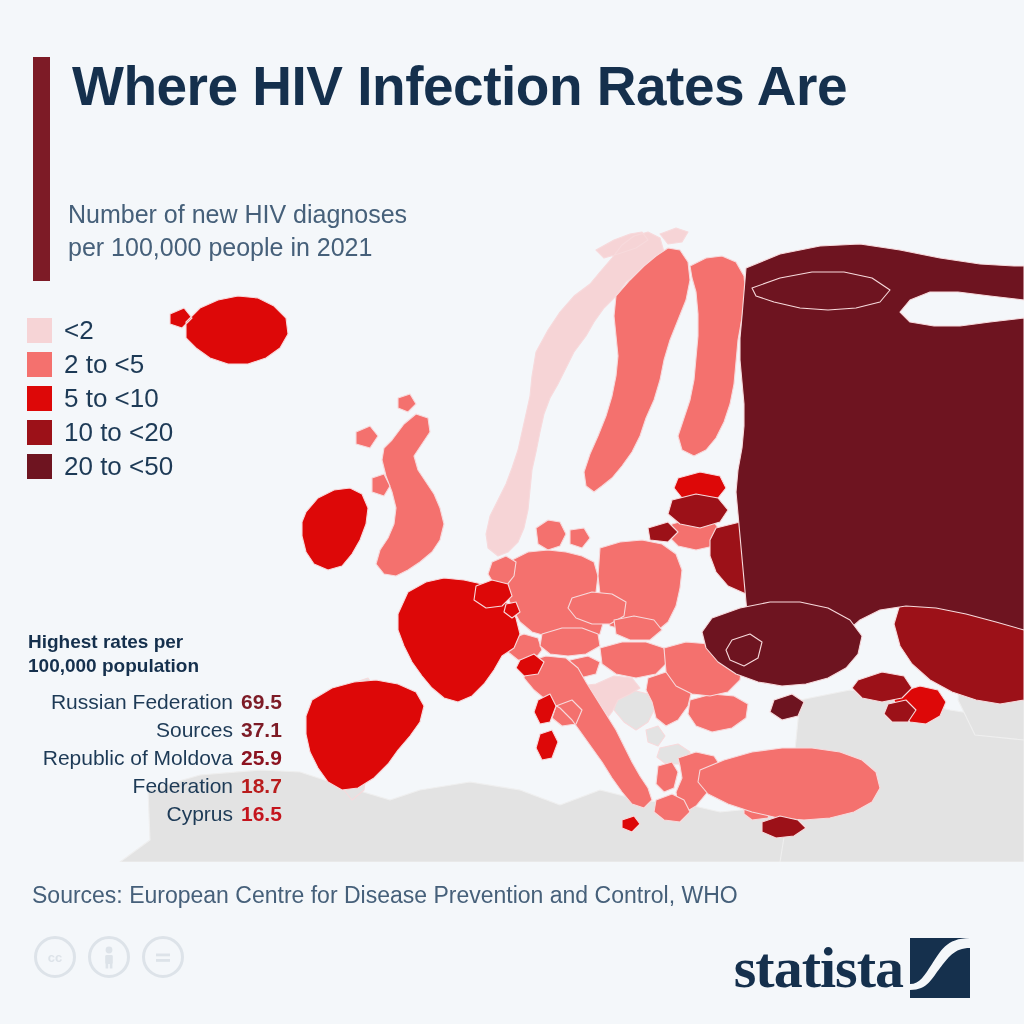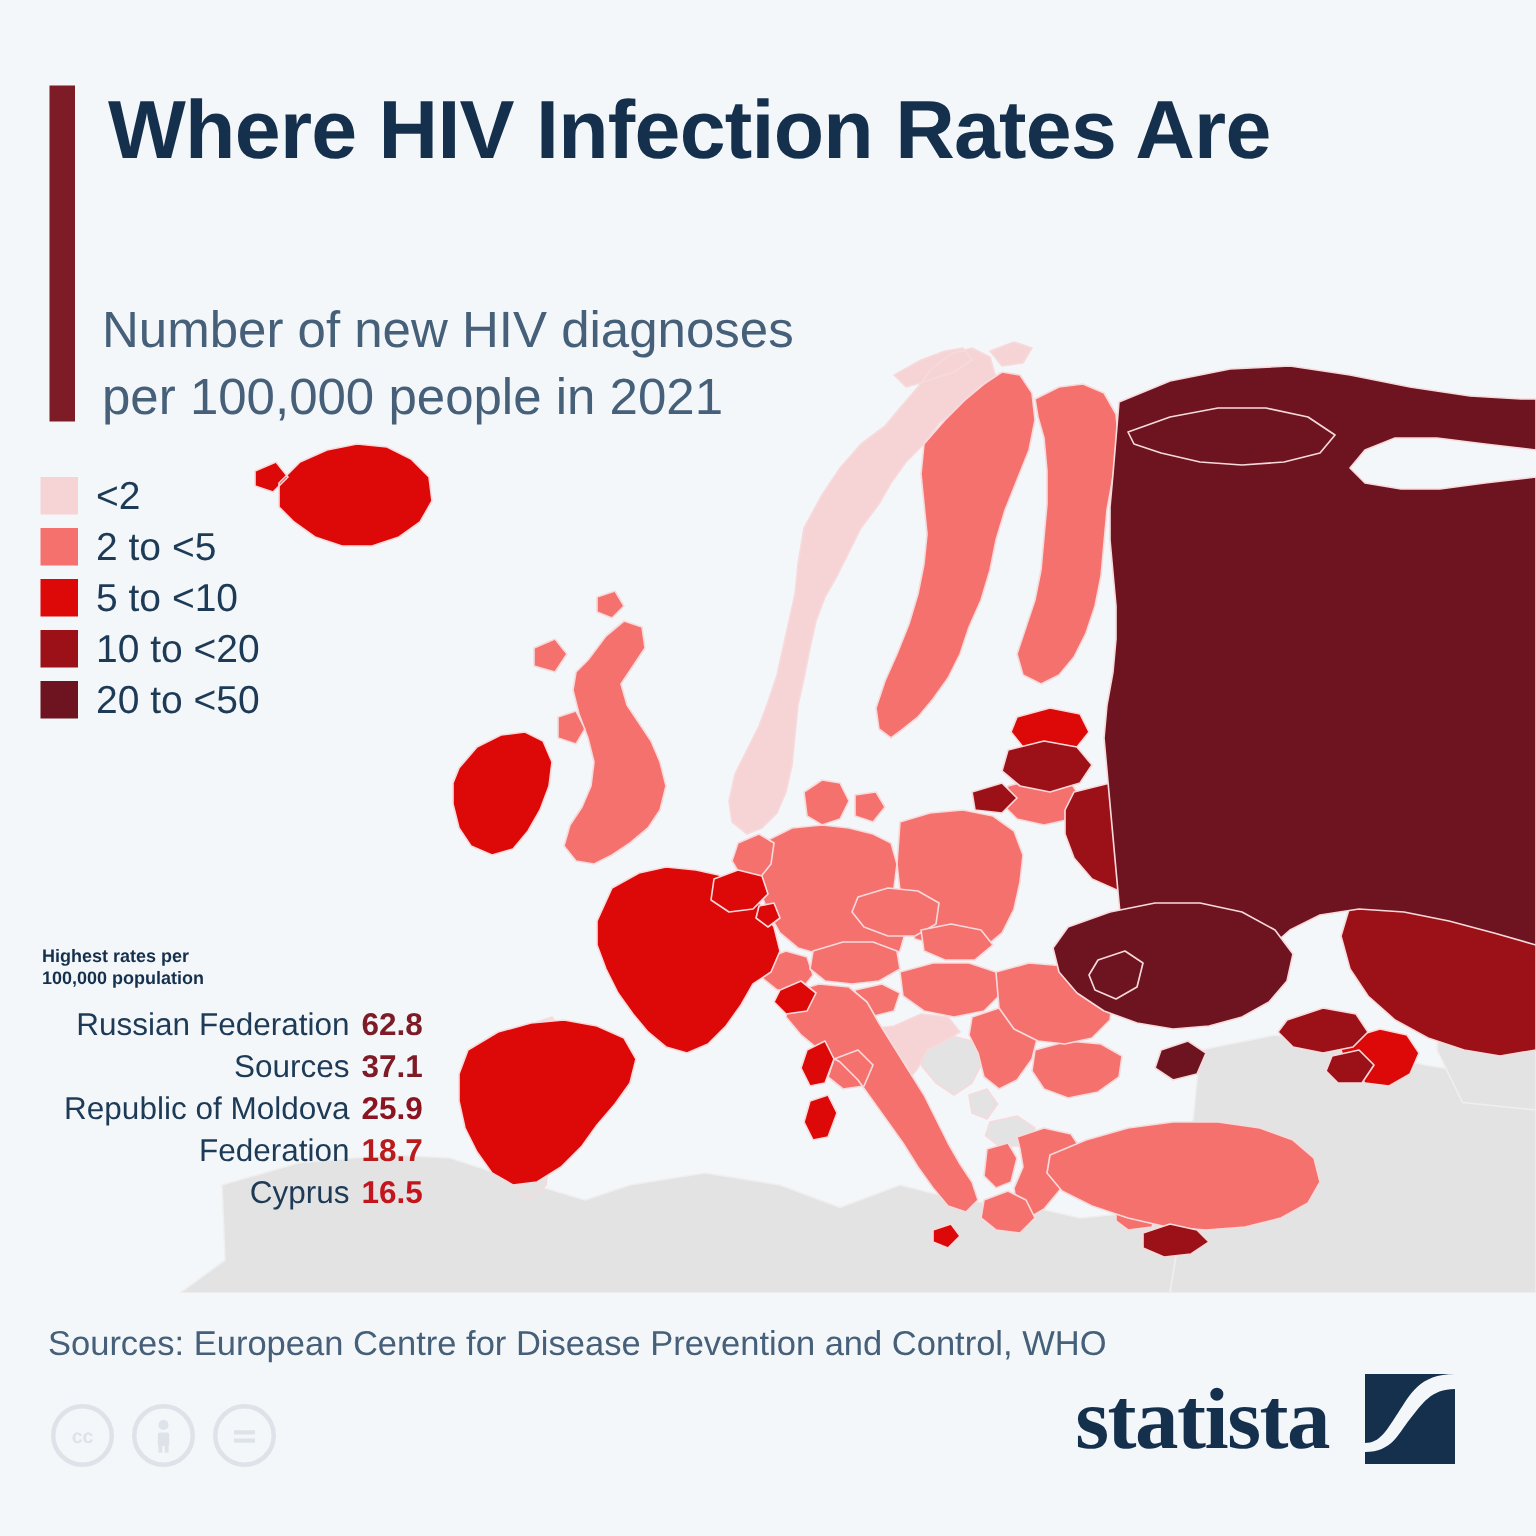--- a/index.html
+++ b/index.html
@@ -24,34 +24,34 @@
     position:absolute; left:33px; top:57px; width:17px; height:224px;
     background:#7d1b26;
   }
   .title {
     position:absolute; left:72px; top:52px; width:950px;
     font-size:55px; line-height:1.27; font-weight:bold;
     color:#15304d; letter-spacing:-0.5px;
   }
   .subtitle {
     position:absolute; left:68px; top:198px; width:560px;
-    font-size:34px; line-height:1.32; color:#46607a; font-weight:400;
+    font-size:25px; line-height:1.32; color:#46607a; font-weight:400;
   }
 
   .legend { position:absolute; left:27px; top:313px; }
   .legend-row { display:flex; align-items:center; height:34px; }
   .legend-row.nodata { margin-top:12px; }
   .swatch {
     width:25px; height:25px; margin-right:12px; flex:0 0 auto;
   }
   .legend-label { font-size:26px; color:#1d3a56; }
 
   .ranking { position:absolute; left:28px; top:630px; width:265px; }
   .ranking-title {
-    font-size:12px; font-weight:bold; color:#15304d;
+    font-size:19px; font-weight:bold; color:#15304d;
     line-height:1.28; margin-bottom:11px;
   }
   .rank-row {
     display:flex; justify-content:flex-end; align-items:flex-start;
     margin-bottom:4px;
   }
   .rank-name { font-size:21px; color:#1d3a56; margin-right:8px; }
   .rank-value { font-size:21px; font-weight:bold; width:52px; text-align:left; }
 
   .sources {
@@ -61,22 +61,22 @@
 
   .cc-icons { position:absolute; left:34px; top:936px; display:flex; gap:12px; }
   .cc-icon {
     width:42px; height:42px; border-radius:50%;
     border:3px solid #dde3e9; display:flex;
     align-items:center; justify-content:center;
   }
   .cc-icon svg { display:block; }
 
   .statista-logo {
-    position:absolute; right:30px; top:916px;
-    display:flex; align-items:center; gap:24px;
+    position:absolute; right:30px; top:938px;
+    display:flex; align-items:center; gap:7px;
   }
   .statista-word {
     font-size:58px; font-weight:bold; color:#15304d;
     letter-spacing:-1px; line-height:1; font-family:"Liberation Serif", serif;
   }
   .statista-mark { width:60px; height:60px; }
 </style>
 </head>
 <body>
 
@@ -199,21 +199,21 @@
     </div>
   </div>
 
   <div class="ranking" data-interactable="false">
     <div class="ranking-title" data-interactable="false">
       <div data-interactable="false">Highest rates per</div>
       <div data-interactable="false">100,000 population</div>
     </div>
     <div class="rank-row" data-interactable="false">
       <span class="rank-name" data-interactable="false">Russian Federation</span>
-      <span class="rank-value" style="color:#7d1b26" data-interactable="false">62.8</span>
+      <span class="rank-value" style="color:#7d1b26" data-interactable="false">69.5</span>
     </div>
     <div class="rank-row" data-interactable="false">
       <span class="rank-name" data-interactable="false">Sources</span>
       <span class="rank-value" style="color:#7d1b26" data-interactable="false">37.1</span>
     </div>
     <div class="rank-row" data-interactable="false">
       <span class="rank-name" data-interactable="false">Republic of Moldova</span>
       <span class="rank-value" style="color:#8c1320" data-interactable="false">25.9</span>
     </div>
     <div class="rank-row" data-interactable="false">

